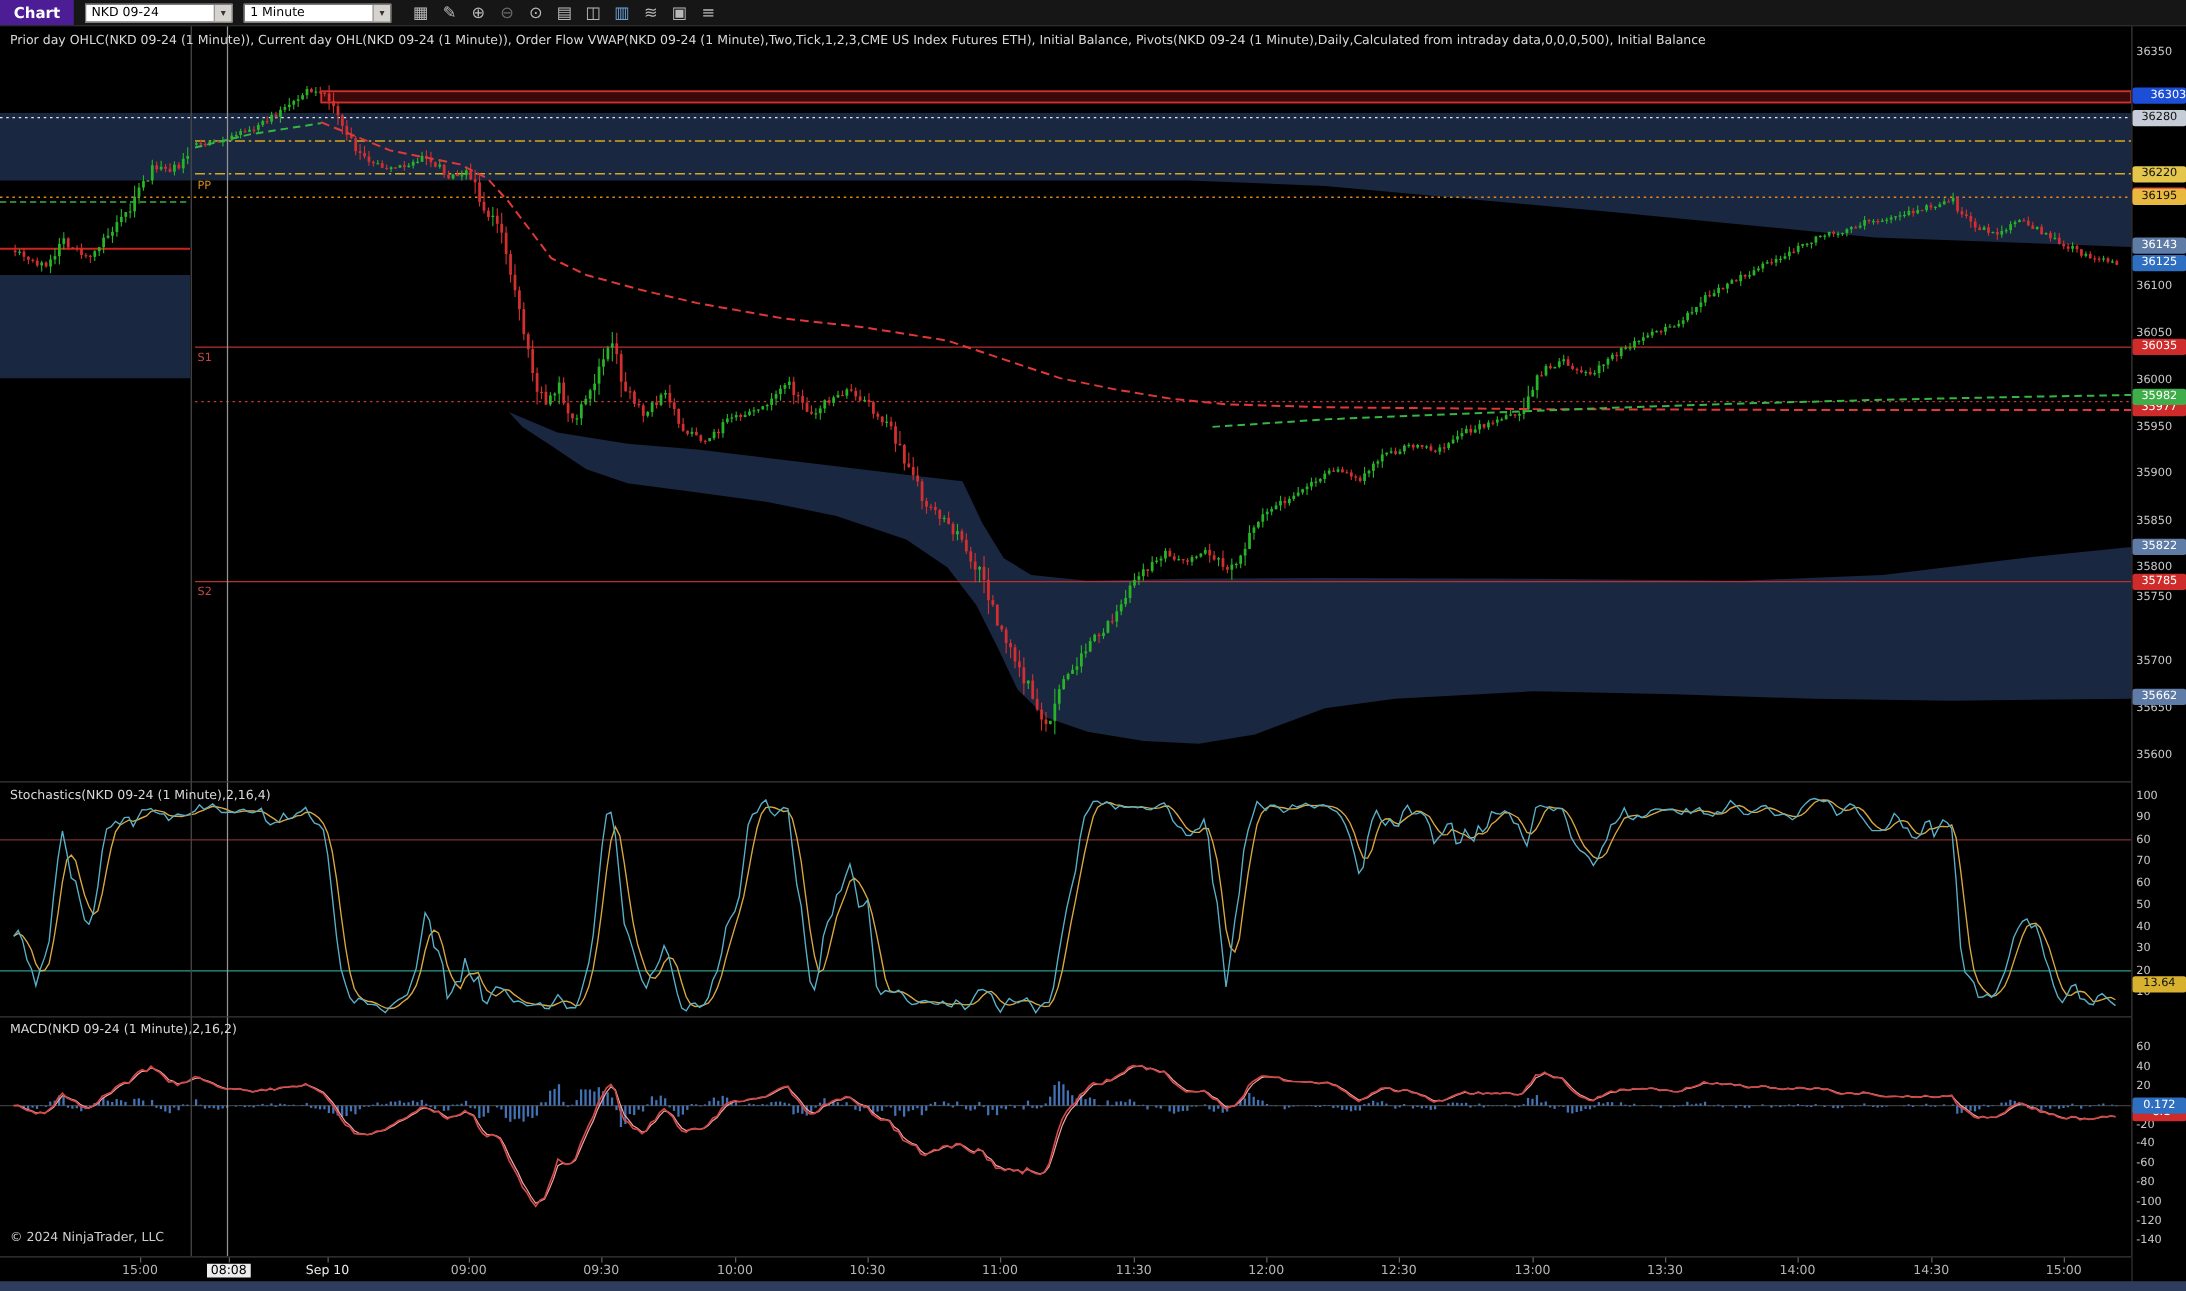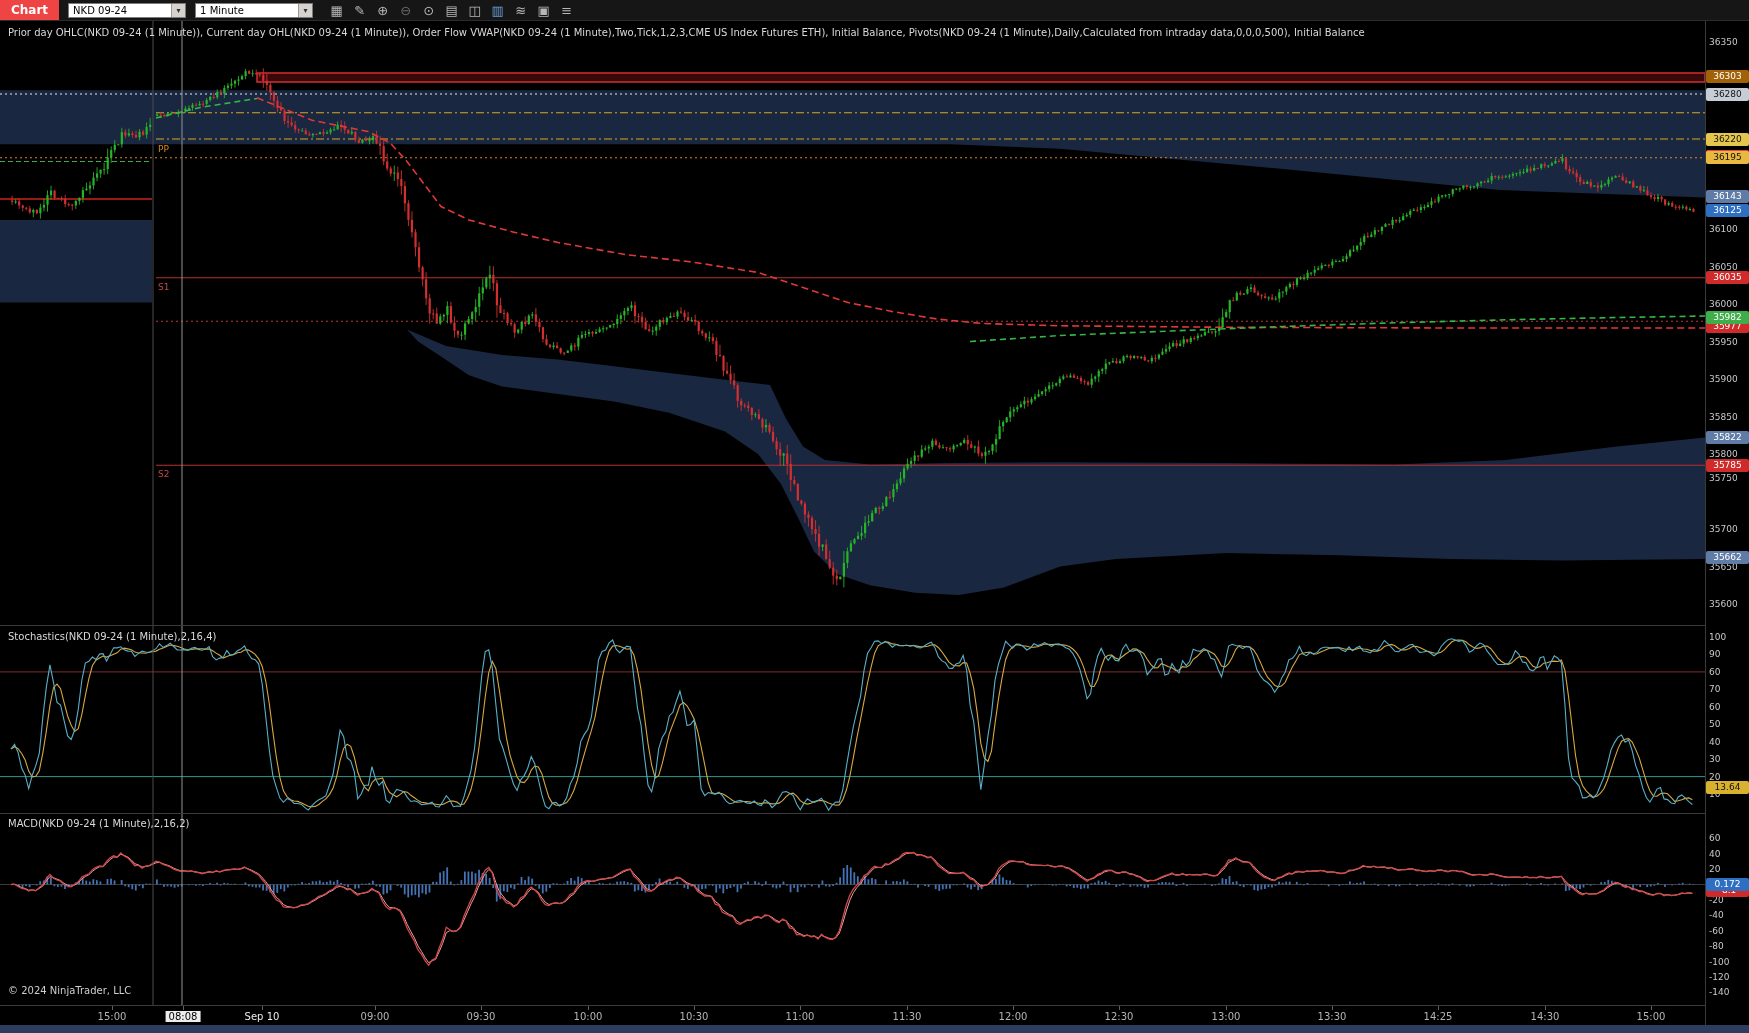--- a/index.html
+++ b/index.html
@@ -1,21 +1,21 @@
 <!DOCTYPE html>
 <html><head>
 <meta charset="utf-8">
 <style>
   html,body{margin:0;padding:0;background:#000;}
   #app{position:relative;width:1749px;height:1033px;background:#000;overflow:hidden;
        font-family:"DejaVu Sans",sans-serif;-webkit-font-smoothing:antialiased;}
   
   .toolbar{position:absolute;top:0;left:0;width:1749px;height:20px;background:#161616;
            border-bottom:1px solid #2c2c2c;display:flex;align-items:center;z-index:10;}
-  .tab{height:20px;background:#ef4444;color:#fff;font-size:12px;font-weight:bold;
+  .tab{height:20px;background:#4c1d95;color:#fff;font-size:12px;font-weight:bold;
        display:flex;align-items:center;padding:0 11px;}
   .combo{height:15px;background:#fff;border:1px solid #7a7a7a;font-size:10px;color:#000;
          display:flex;align-items:center;padding-left:4px;margin-left:9px;width:118px;box-sizing:border-box;}
   .combo .cval{white-space:nowrap;overflow:hidden;}
   .combo .arr{margin-left:auto;width:13px;height:13px;background:#d6d3ce;border-left:1px solid #999;
               font-size:8px;display:flex;align-items:center;justify-content:center;color:#333;}
   .icons{display:flex;margin-left:12px;}
   .ticon{width:23px;height:20px;color:#b8b8b8;font-size:13px;display:flex;align-items:center;justify-content:center;}
   
   #chart-svg{position:absolute;left:0;top:0;z-index:1;}
@@ -1546,21 +1546,21 @@
       <div class="axis-tick" style="top: 848.7px;">40</div>
       <div class="axis-tick" style="top: 864.1px;">20</div>
       <div class="axis-tick" style="top: 879.5px;">0</div>
       <div class="axis-tick" style="top: 894.9px;">-20</div>
       <div class="axis-tick" style="top: 910.3px;">-40</div>
       <div class="axis-tick" style="top: 925.7px;">-60</div>
       <div class="axis-tick" style="top: 941.1px;">-80</div>
       <div class="axis-tick" style="top: 956.5px;">-100</div>
       <div class="axis-tick" style="top: 971.9px;">-120</div>
       <div class="axis-tick" style="top: 987.3px;">-140</div>
-      <div class="badge" style="top: 70.25px; background: #a16207; color: rgb(255, 255, 255);">36303</div>
+      <div class="badge" style="top: 70.25px; background: #1d4ed8; color: rgb(255, 255, 255); text-align: right;">36303</div>
       <div class="badge" style="top: 87.5px; background: rgb(198, 205, 214); color: rgb(17, 17, 17);">36280</div>
       <div class="badge" style="top: 106.25px; background: #ef4444; color: rgb(17, 17, 17); margin-top: 44px;">36255</div>
       <div class="badge" style="top: 132.5px; background: rgb(227, 198, 75); color: rgb(17, 17, 17);">36220</div>
       <div class="badge" style="top: 151.25px; background: rgb(232, 185, 62); color: rgb(17, 17, 17);">36195</div>
       <div class="badge" style="top: 190.25px; background: rgb(95, 124, 166); color: rgb(255, 255, 255);">36143</div>
       <div class="badge" style="top: 203.75px; background: rgb(47, 111, 193); color: rgb(255, 255, 255);">36125</div>
       <div class="badge" style="top: 271.25px; background: rgb(207, 43, 43); color: rgb(255, 255, 255);">36035</div>
       <div class="badge" style="top: 320px; background: rgb(207, 43, 43); color: rgb(255, 255, 255);">35977</div>
       <div class="badge" style="top: 311px; background: rgb(63, 174, 74); color: rgb(255, 255, 255);">35982</div>
       <div class="badge" style="top: 431px; background: rgb(95, 124, 166); color: rgb(255, 255, 255);">35822</div>
@@ -1591,20 +1591,20 @@
       <div class="tlabel" style="left: 907px;">11:30</div>
       <div class="ttick" style="left: 1013px;"></div>
       <div class="tlabel" style="left: 1013px;">12:00</div>
       <div class="ttick" style="left: 1119px;"></div>
       <div class="tlabel" style="left: 1119px;">12:30</div>
       <div class="ttick" style="left: 1226px;"></div>
       <div class="tlabel" style="left: 1226px;">13:00</div>
       <div class="ttick" style="left: 1332px;"></div>
       <div class="tlabel" style="left: 1332px;">13:30</div>
       <div class="ttick" style="left: 1438px;"></div>
-      <div class="tlabel" style="left: 1438px;">14:25</div>
+      <div class="tlabel" style="left: 1438px;">14:00</div>
       <div class="ttick" style="left: 1545px;"></div>
       <div class="tlabel" style="left: 1545px;">14:30</div>
       <div class="ttick" style="left: 1651px;"></div>
       <div class="tlabel" style="left: 1651px;">15:00</div>
     </div>
   <div id="bottom-strip"></div>
 </div>
 
 </body></html>

